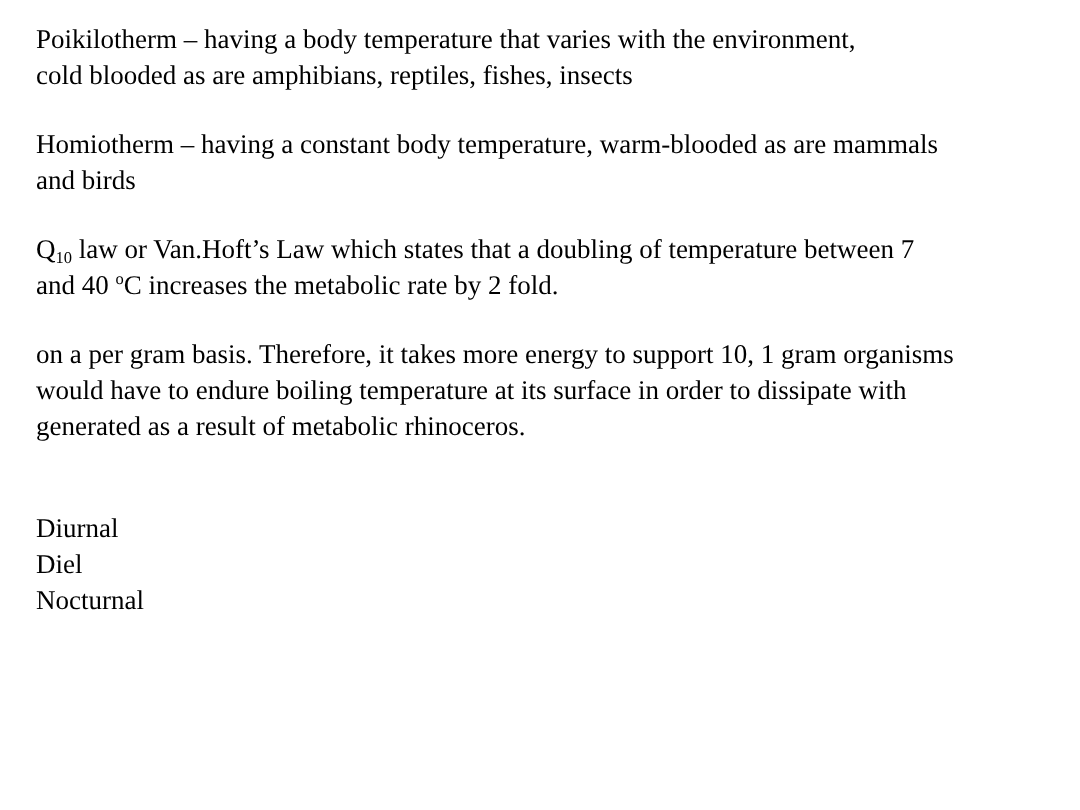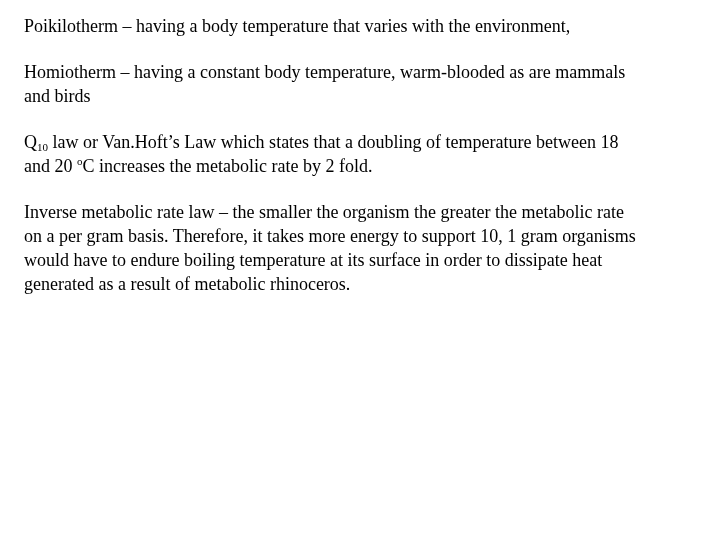--- a/index.html
+++ b/index.html
@@ -46,44 +46,49 @@
       line-height: 0;
     }
   </style>
 </head>
 <body>
 
 <div class="page">
 
   <div class="para">
     <span class="line">Poikilotherm – having a body temperature that varies with the environment,</span>
+    <span class="line">cold blooded as are amphibians, reptiles, fishes, insects</span>
   </div>
 
   <div class="gap"></div>
 
   <div class="para">
     <span class="line">Homiotherm – having a constant body temperature, warm-blooded as are mammals</span>
     <span class="line">and birds</span>
   </div>
 
   <div class="gap"></div>
 
   <div class="para">
-    <span class="line"><span>Q</span><sub>10</sub><span> law or Van.Hoft’s Law which states that a doubling of temperature between 18</span></span>
-    <span class="line"><span>and 20 </span><sup>o</sup><span>C increases the metabolic rate by 2 fold.</span></span>
+    <span class="line"><span>Q</span><sub>10</sub><span> law or Van.Hoft’s Law which states that a doubling of temperature between 7</span></span>
+    <span class="line"><span>and 40 </span><sup>o</sup><span>C increases the metabolic rate by 2 fold.</span></span>
   </div>
 
   <div class="gap"></div>
 
   <div class="para">
-    <span class="line">Inverse metabolic rate law – the smaller the organism the greater the metabolic rate</span>
     <span class="line">on a per gram basis. Therefore, it takes more energy to support 10, 1 gram organisms</span>
-    <span class="line">would have to endure boiling temperature at its surface in order to dissipate heat</span>
+    <span class="line">would have to endure boiling temperature at its surface in order to dissipate with</span>
     <span class="line">generated as a result of metabolic rhinoceros.</span>
   </div>
 
   <div class="gap"></div>
 
 
   <div class="gap"></div>
 
+  <div class="para">
+    <span class="line">Diurnal</span>
+    <span class="line">Diel</span>
+    <span class="line">Nocturnal</span>
+  </div>
 
 </div>
 
 </body></html>

